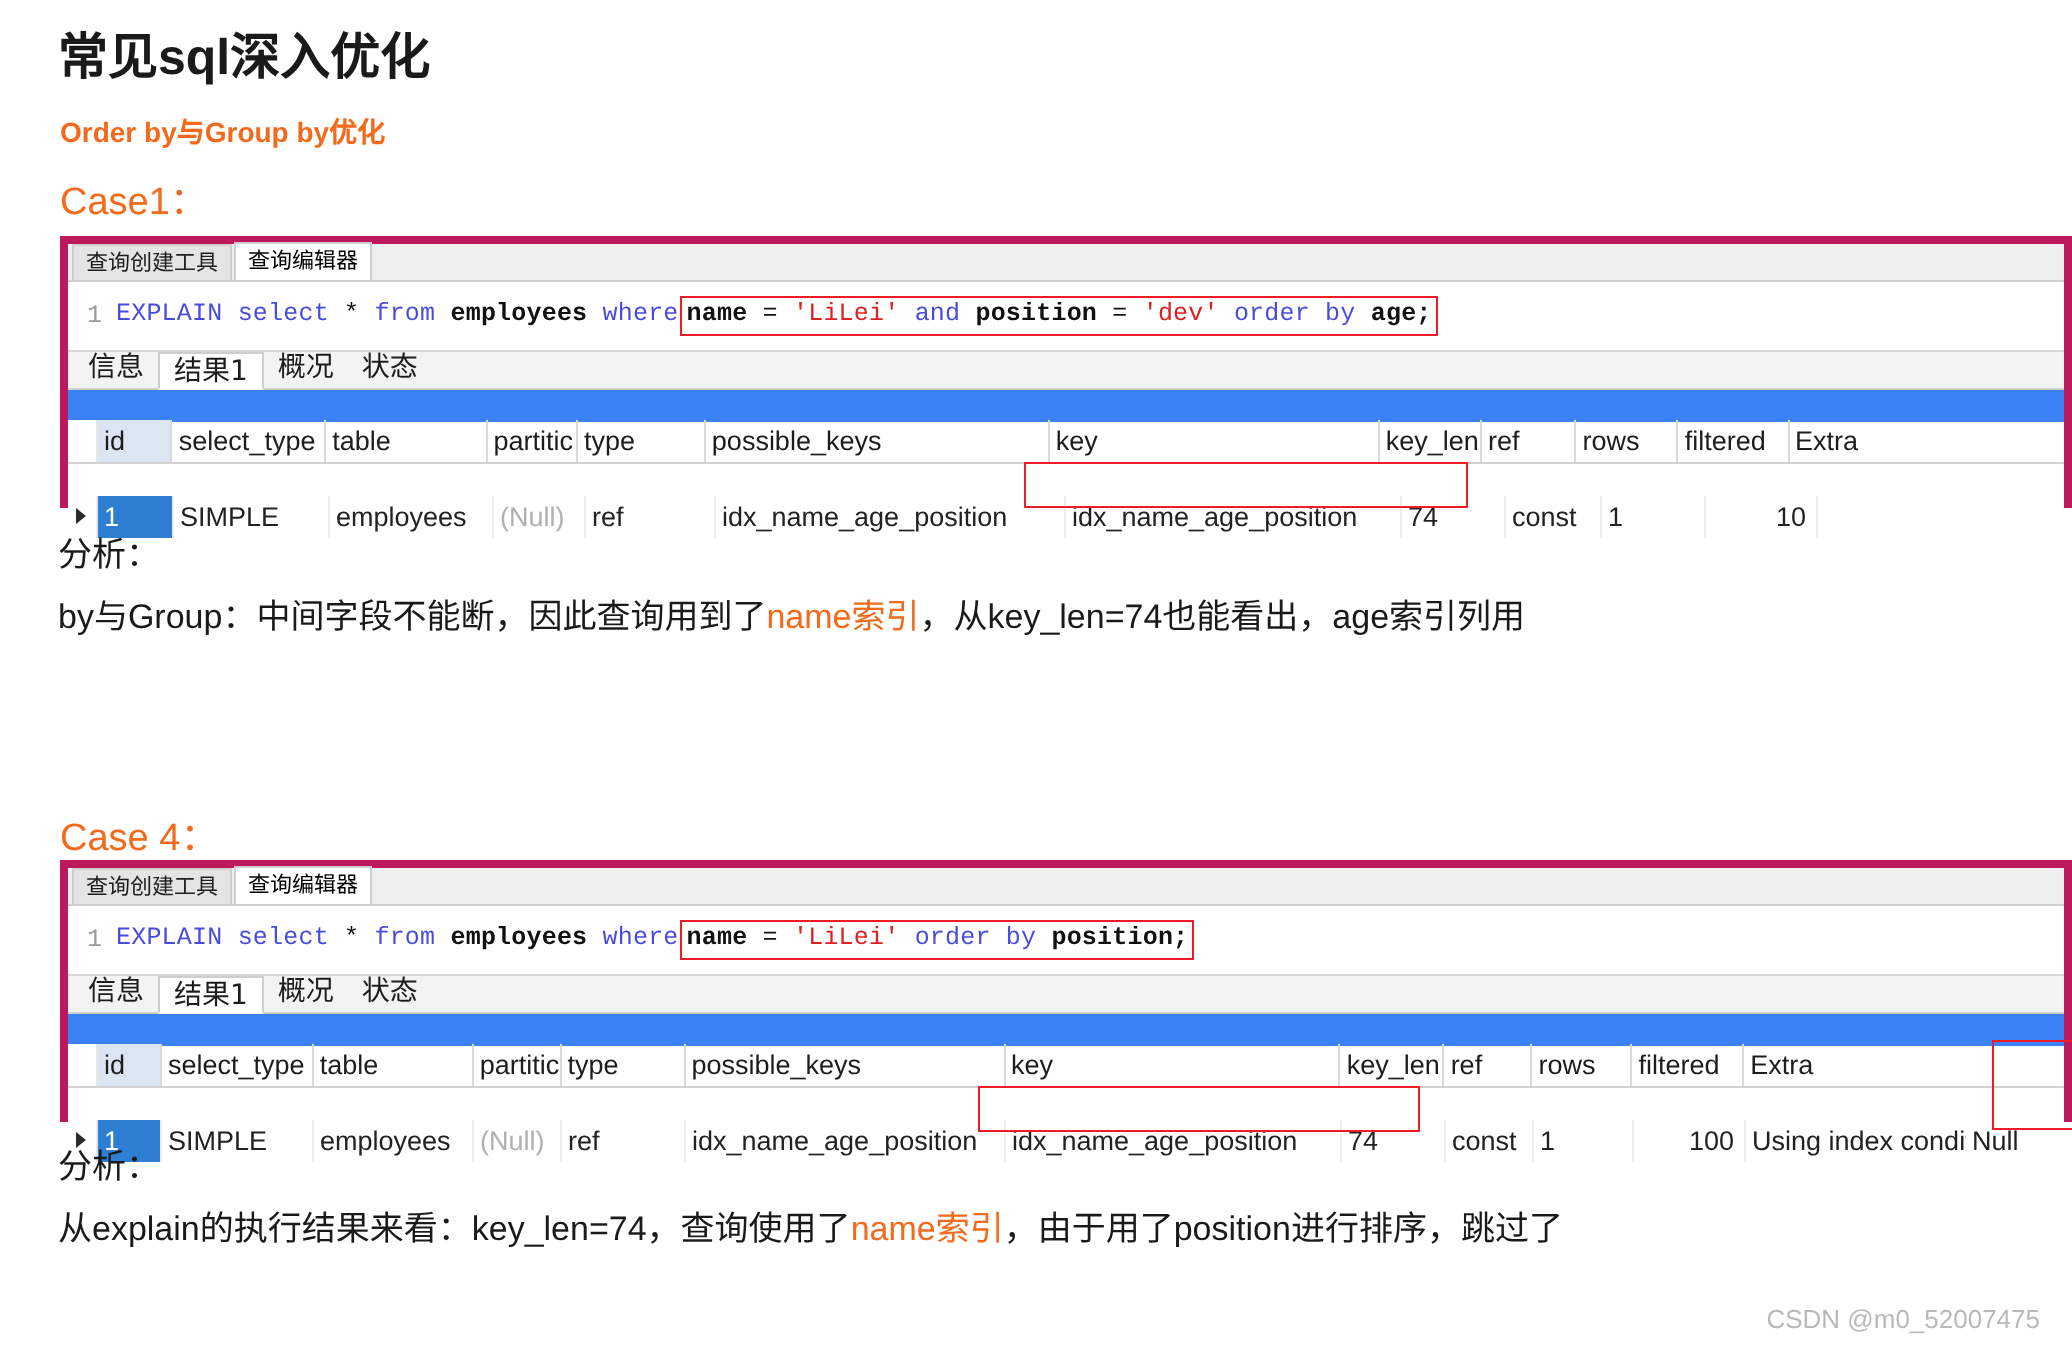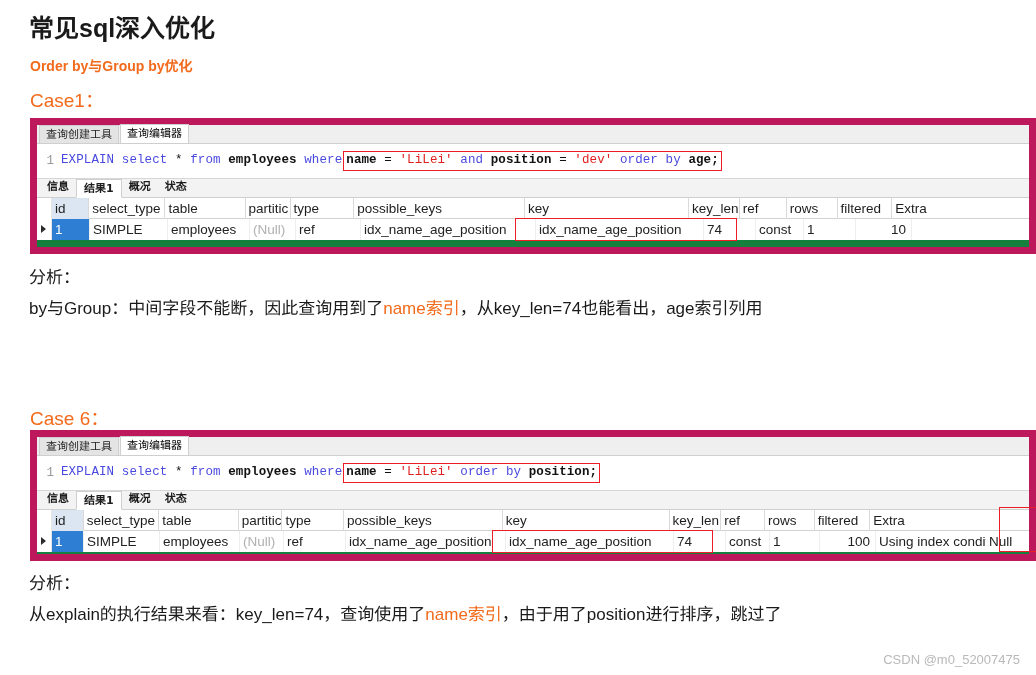--- a/index.html
+++ b/index.html
@@ -45,22 +45,22 @@
     font-weight: normal;
     color: #f26a1b;
     white-space: nowrap;
   }
   #case1-label { top: 85px; }
   #case2-label { top: 403px; }
 
   
   .panel {
     position: absolute;
-    background: #15803d;
-    border: 7px solid #be185d;
+    background: #3b82f6;
+    border: 4px solid #be185d;
     box-sizing: border-box;
   }
 
   .tabstrip {
     height: 19px;
     background: #efefef;
     border-bottom: 1px solid #cfcfcf;
     display: flex;
     align-items: flex-end;
     padding-left: 2px;
@@ -126,48 +126,48 @@
     height: 20px;
     background: #f3f3f3;
     border-top: 1px solid #d7d7d7;
     border-bottom: 1px solid #cfcfcf;
     display: flex;
     align-items: flex-end;
     padding-left: 3px;
     box-sizing: border-box;
   }
   .resultstrip .tab {
-    font-size: 11px;
+    font-size: 14px;
     line-height: 18px;
     height: 19px;
     padding: 0 7px;
     color: #1d1d1d;
     white-space: nowrap;
     box-sizing: border-box;
     font-family: "DejaVu Sans", "Liberation Sans", sans-serif;
-    font-weight: bold;
   }
   .resultstrip .tab.active {
     background: #ffffff;
     border: 1px solid #cfcfcf;
     border-bottom: 1px solid #ffffff;
     margin-bottom: -1px;
   }
 
   
   .grid {
     position: relative;
     background: #ffffff;
     font-size: 13.5px;
   }
   .grid .row {
     display: flex;
     height: 21px;
-    align-items: center;
-    box-sizing: border-box;
+    align-items: flex-end;
+    box-sizing: border-box;
+    margin-top: 16px;
   }
   .grid .hdr {
     background: #ffffff;
     border-bottom: 1px solid #d2d2d2;
     color: #1d1d1d;
   }
   .grid .cell {
     box-sizing: border-box;
     padding: 0 3px;
     height: 21px;
@@ -291,21 +291,21 @@
 
     <div class="box-overlay" style="left:478px; top:20px; width:222px; height:23px;"></div>
   </div>
 </div>
 
 <div class="prose" style="top:262px;">
   <div>分析：</div>
   <div><span>by与Group：中间字段不能断，因此查询用到了</span><span class="o">name索引</span><span>，从key_len=74也能看出，age索引列用</span></div>
 </div>
 
-<div class="h-case" id="case2-label">Case 6：</div>
+<div class="h-case" id="case2-label">Case 4：</div>
 
 <div class="panel" style="left:30px; top:430px; width:1006px; height:131px;">
 
   <div class="tabstrip">
     <div class="tab">查询创建工具</div>
     <div class="tab active">查询编辑器</div>
   </div>
 
   <div class="sqlrow">
     <span class="gutter">1</span>

